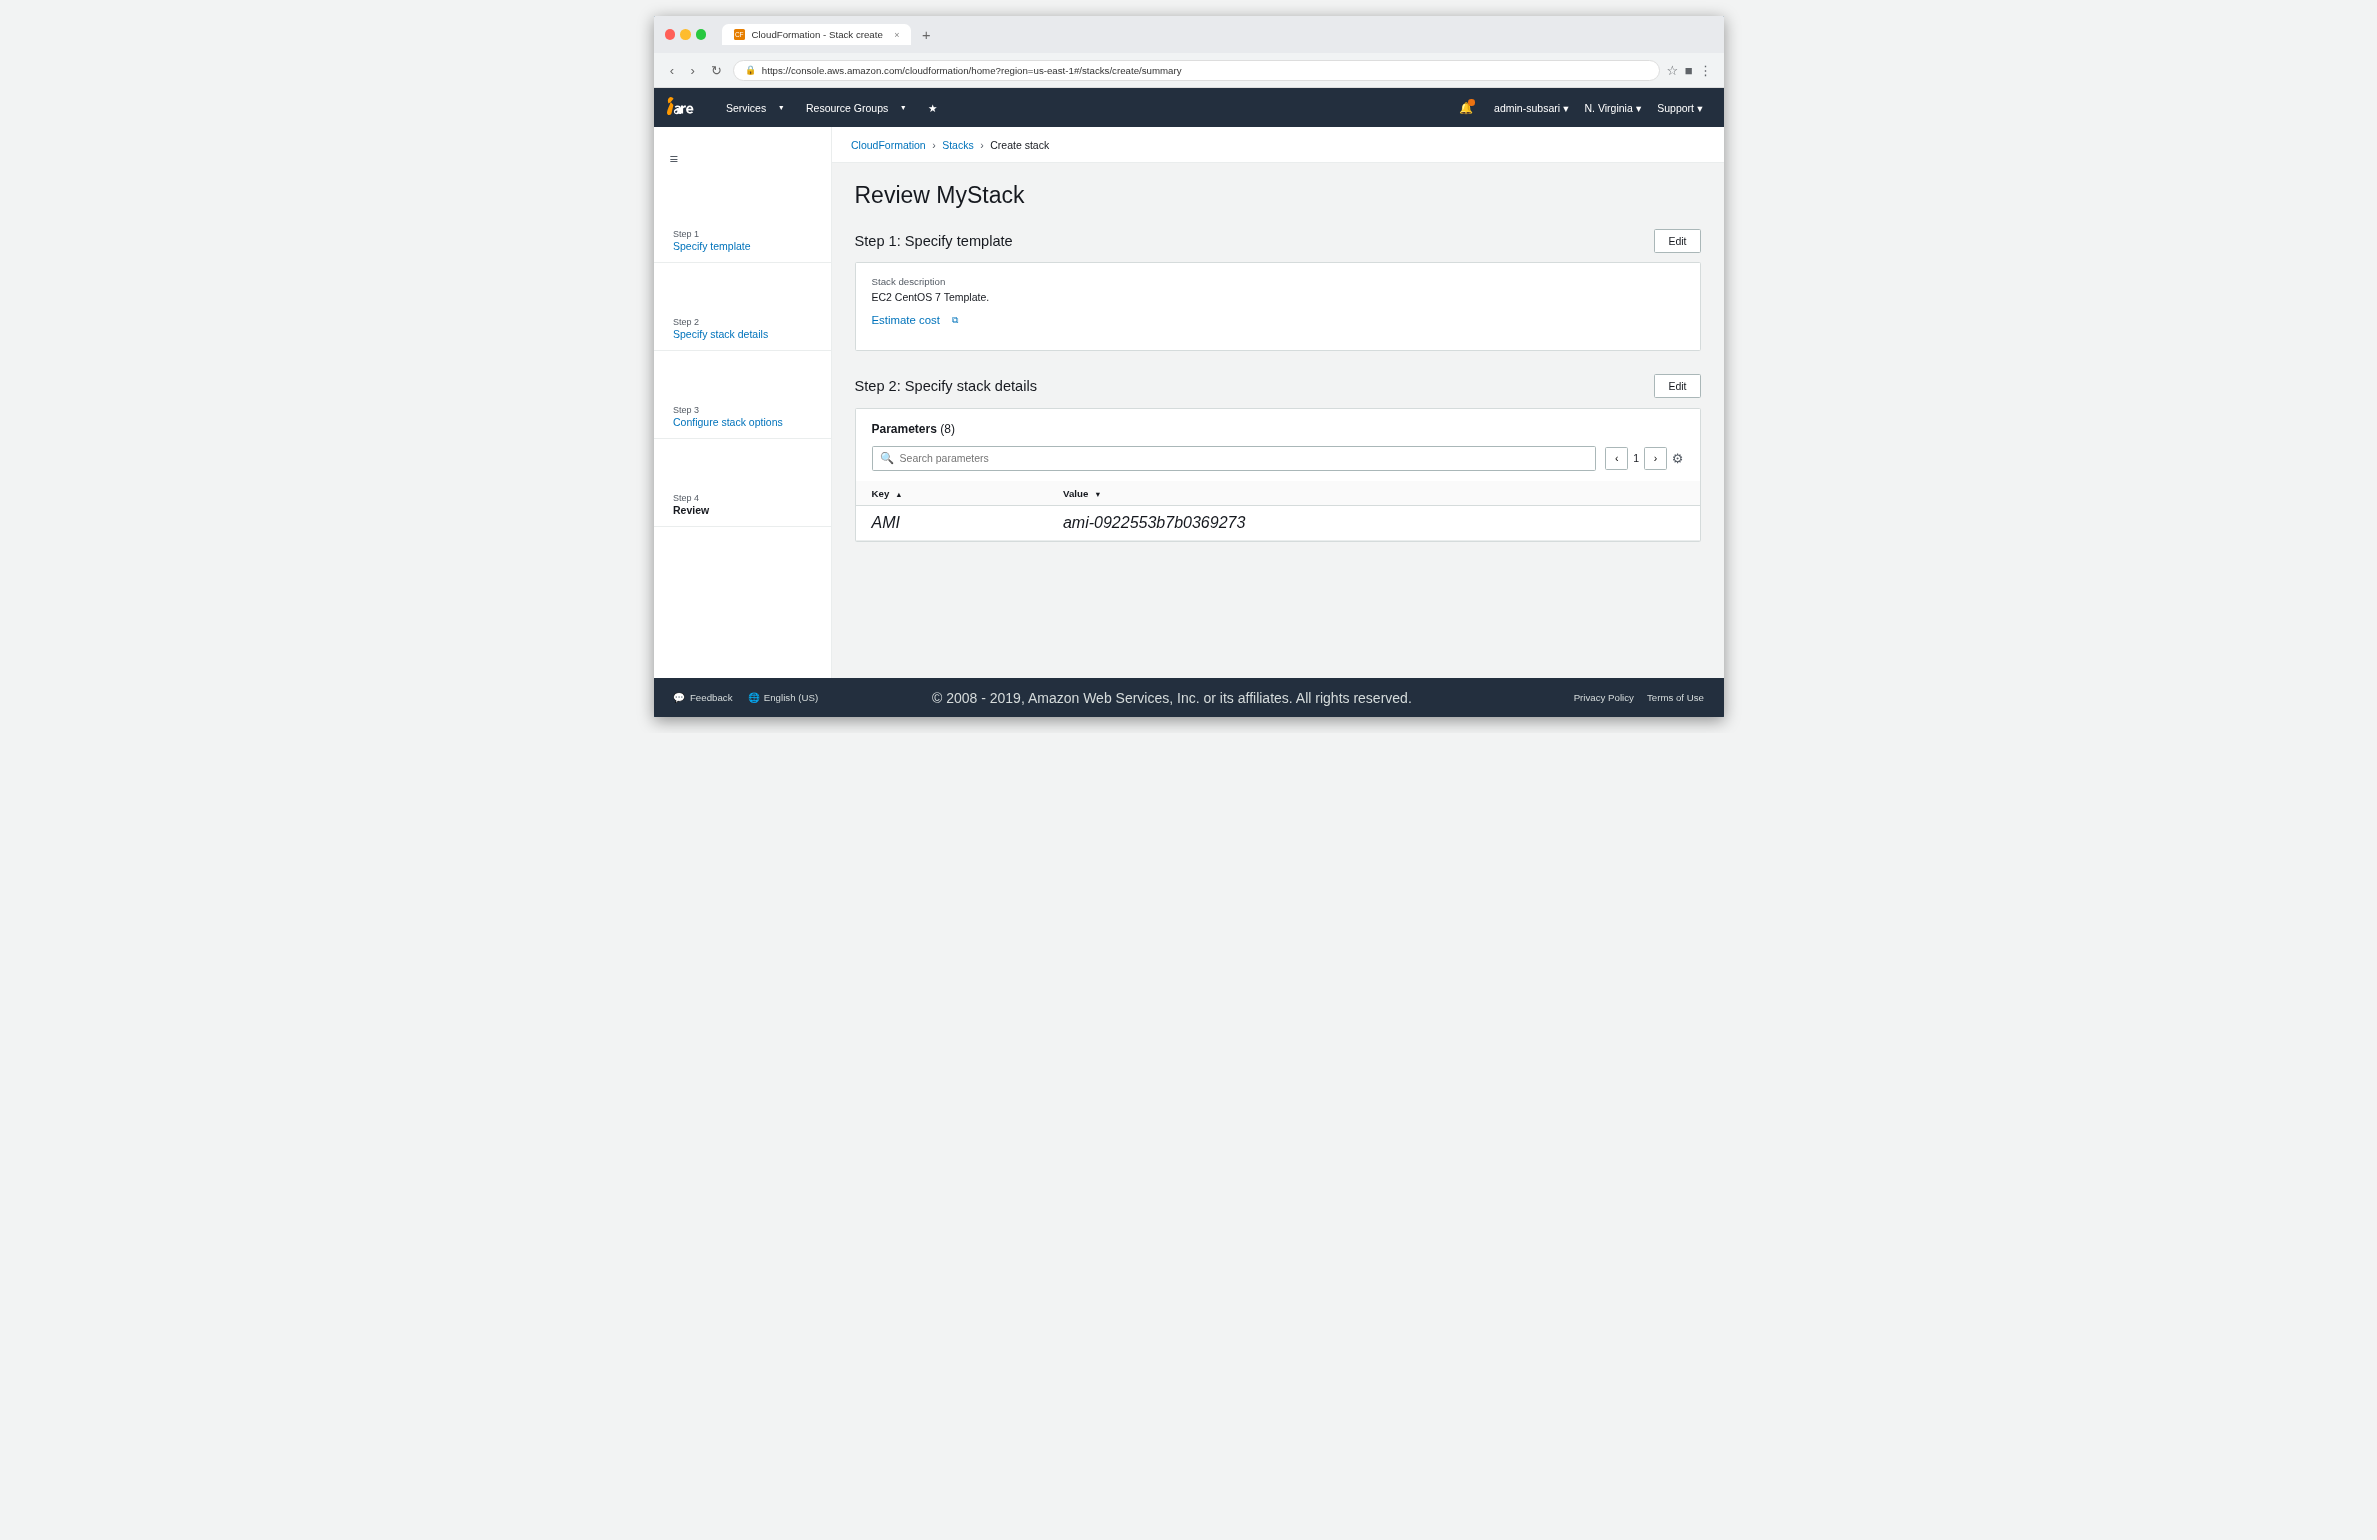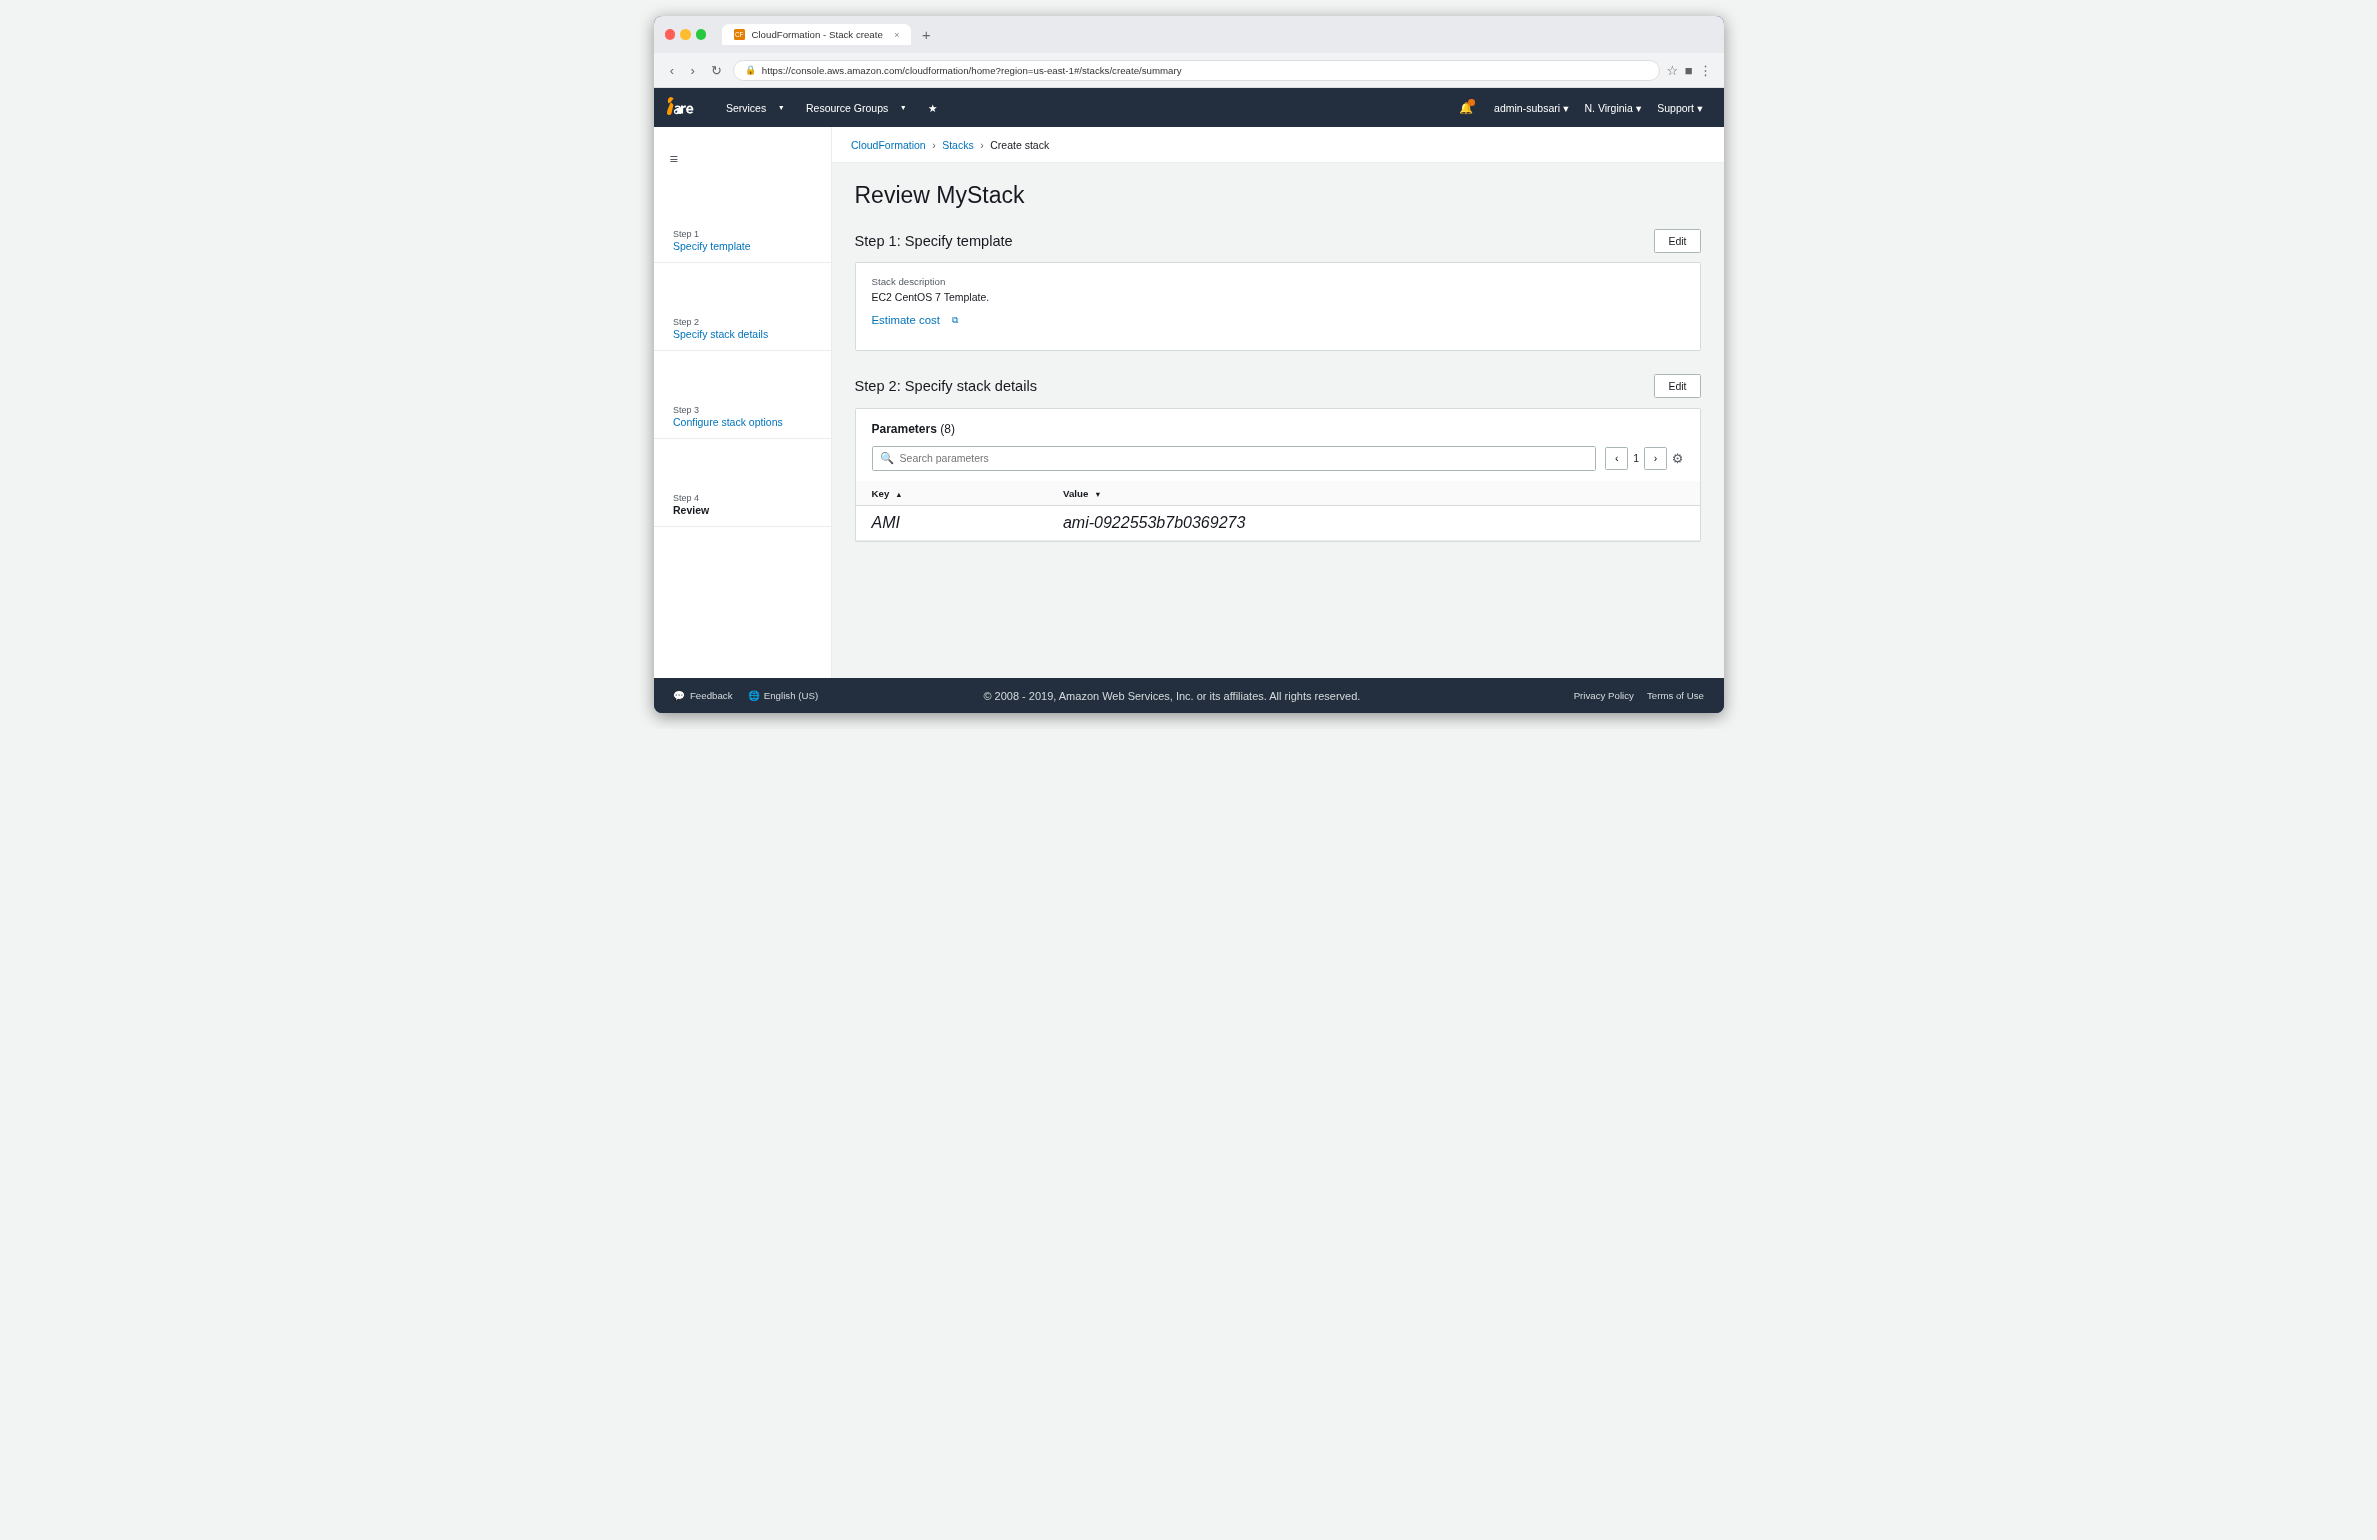--- a/index.html
+++ b/index.html
@@ -1,19 +1,19 @@
 <!DOCTYPE html>
 <html style="font-size:13px"><head>
   <meta charset="utf-8">
   <style>
     * { box-sizing: border-box; margin: 0; padding: 0; }
     body { font-family: -apple-system, BlinkMacSystemFont, 'Segoe UI', Arial, sans-serif; background: #f2f3f3; font-size: 11.4px; color: #16191f; }
 
     
-    .browser-window { background: #0c4a6e; border-radius: 8px; overflow: hidden; width: 100%; max-width: 1070px; margin: 16px auto; box-shadow: 0 3.2px 16px rgba(0,0,0,0.4); }
+    .browser-window { background: #0c4a6e; border-radius: 1px; overflow: hidden; width: 100%; max-width: 1070px; margin: 16px auto; box-shadow: 0 3.2px 16px rgba(0,0,0,0.4); }
     .browser-titlebar { background: #e8eaed; padding: 8px 11.4px; display: flex; align-items: center; gap: 8px; }
     .traffic-lights { display: flex; gap: 4.9px; }
     .tl { width: 10.5px; height: 10.5px; border-radius: 50%; }
     .tl-red { background: #ff5f57; }
     .tl-yellow { background: #febc2e; }
     .tl-green { background: #28c840; }
     .browser-tab { background: #fff; border-radius: 6.5px 6.5px 0 0; padding: 4.9px 11.4px; display: flex; align-items: center; gap: 6.5px; font-size: 9.7px; color: #333; margin-left: 8px; }
     .tab-favicon { width: 11.4px; height: 11.4px; background: #e67e00; border-radius: 1.6px; display: flex; align-items: center; justify-content: center; font-size: 6.5px; color: #fff; }
     .tab-close { color: #888; font-size: 9px; margin-left: 4.9px; cursor: pointer; }
     .tab-add { background: none; border: none; color: #666; font-size: 14.6px; cursor: pointer; margin-left: 3.2px; }
@@ -89,21 +89,21 @@
     .params-table th { padding: 6.5px 16px; text-align: left; font-size: 9.7px; font-weight: 700; color: #16191f; border-bottom: 1.6px solid #d5dbdb; background: #fafafa; }
     .params-table td { padding: 8px 16px; font-size: 16px; color: #16191f; border-bottom: 0.8px solid #eaeded; font-style: italic; }
     .sort-icon { font-size: 7.3px; margin-left: 3.2px; }
     .sort-icon-down { font-size: 7.3px; margin-left: 3.2px; }
 
     
     .footer { background: #232f3e; color: #d5dbdb; padding: 11.4px 19.5px; display: flex; align-items: center; justify-content: space-between; font-size: 9.7px; }
     .footer-left { display: flex; align-items: center; gap: 16px; }
     .footer-feedback { display: flex; align-items: center; gap: 4.9px; cursor: pointer; }
     .footer-lang { display: flex; align-items: center; gap: 3.2px; cursor: pointer; }
-    .footer-center { color: #d5dbdb; font-size: 11px; }
+    .footer-center { color: #d5dbdb; font-size: 14px; }
     .footer-right { display: flex; gap: 13px; padding-left: 48px; }
     .footer-link { color: #d5dbdb; text-decoration: none; cursor: pointer; }
   </style>
 </head>
 <body>
 
 <div class="browser-window">
 
   <div class="browser-titlebar">
     <div class="traffic-lights">

